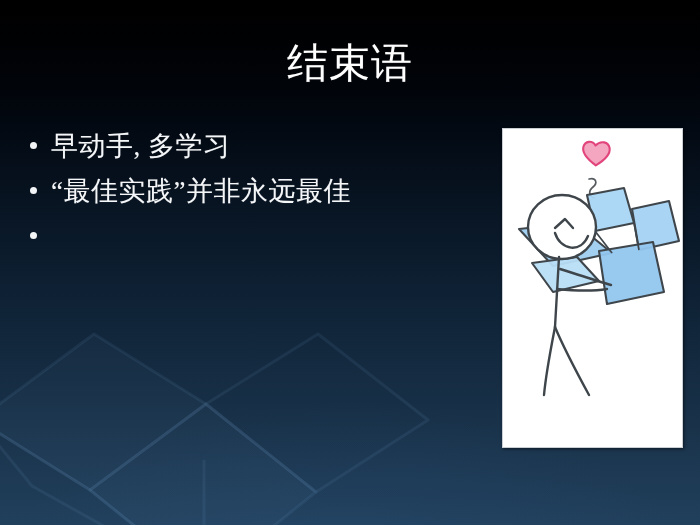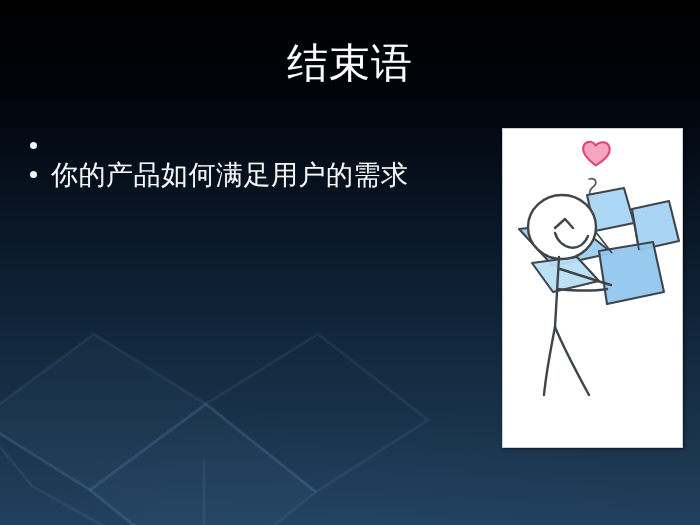--- a/index.html
+++ b/index.html
@@ -128,29 +128,37 @@
     <g fill="rgba(130,180,225,0.045)">
       <path d="M124 190 L238 282 L350 192 L240 104 Z"></path>
       <path d="M12 120 L128 34 L240 104 L124 190 Z"></path>
     </g>
   </svg>
 
   <div id="title">结束语</div>
 
   <div id="bullets">
 
-
-    <div class="bullet">
-      <span class="bullet-dot"></span>
-    </div>
-
     <div class="bullet">
       <span class="bullet-dot"></span>
       <span class="bullet-text">
-        <span class="ln">你的产品如何满足用户的需求</span>
+        <span class="ln">早动手, 多学习</span>
+      </span>
+    </div>
+
+    <div class="bullet">
+      <span class="bullet-dot"></span>
+      <span class="bullet-text">
+        <span class="ln">“最佳实践”并非永远最佳</span>
+      </span>
+    </div>
+
+    <div class="bullet">
+      <span class="bullet-dot"></span>
+      <span class="bullet-text">
       </span>
     </div>
 
   </div>
 
   <div id="picture-panel">
     <svg width="179" height="318" viewBox="0 0 179 318" xmlns="http://www.w3.org/2000/svg">
       <rect x="0" y="0" width="179" height="318" fill="#ffffff"></rect>
 
       <g>

